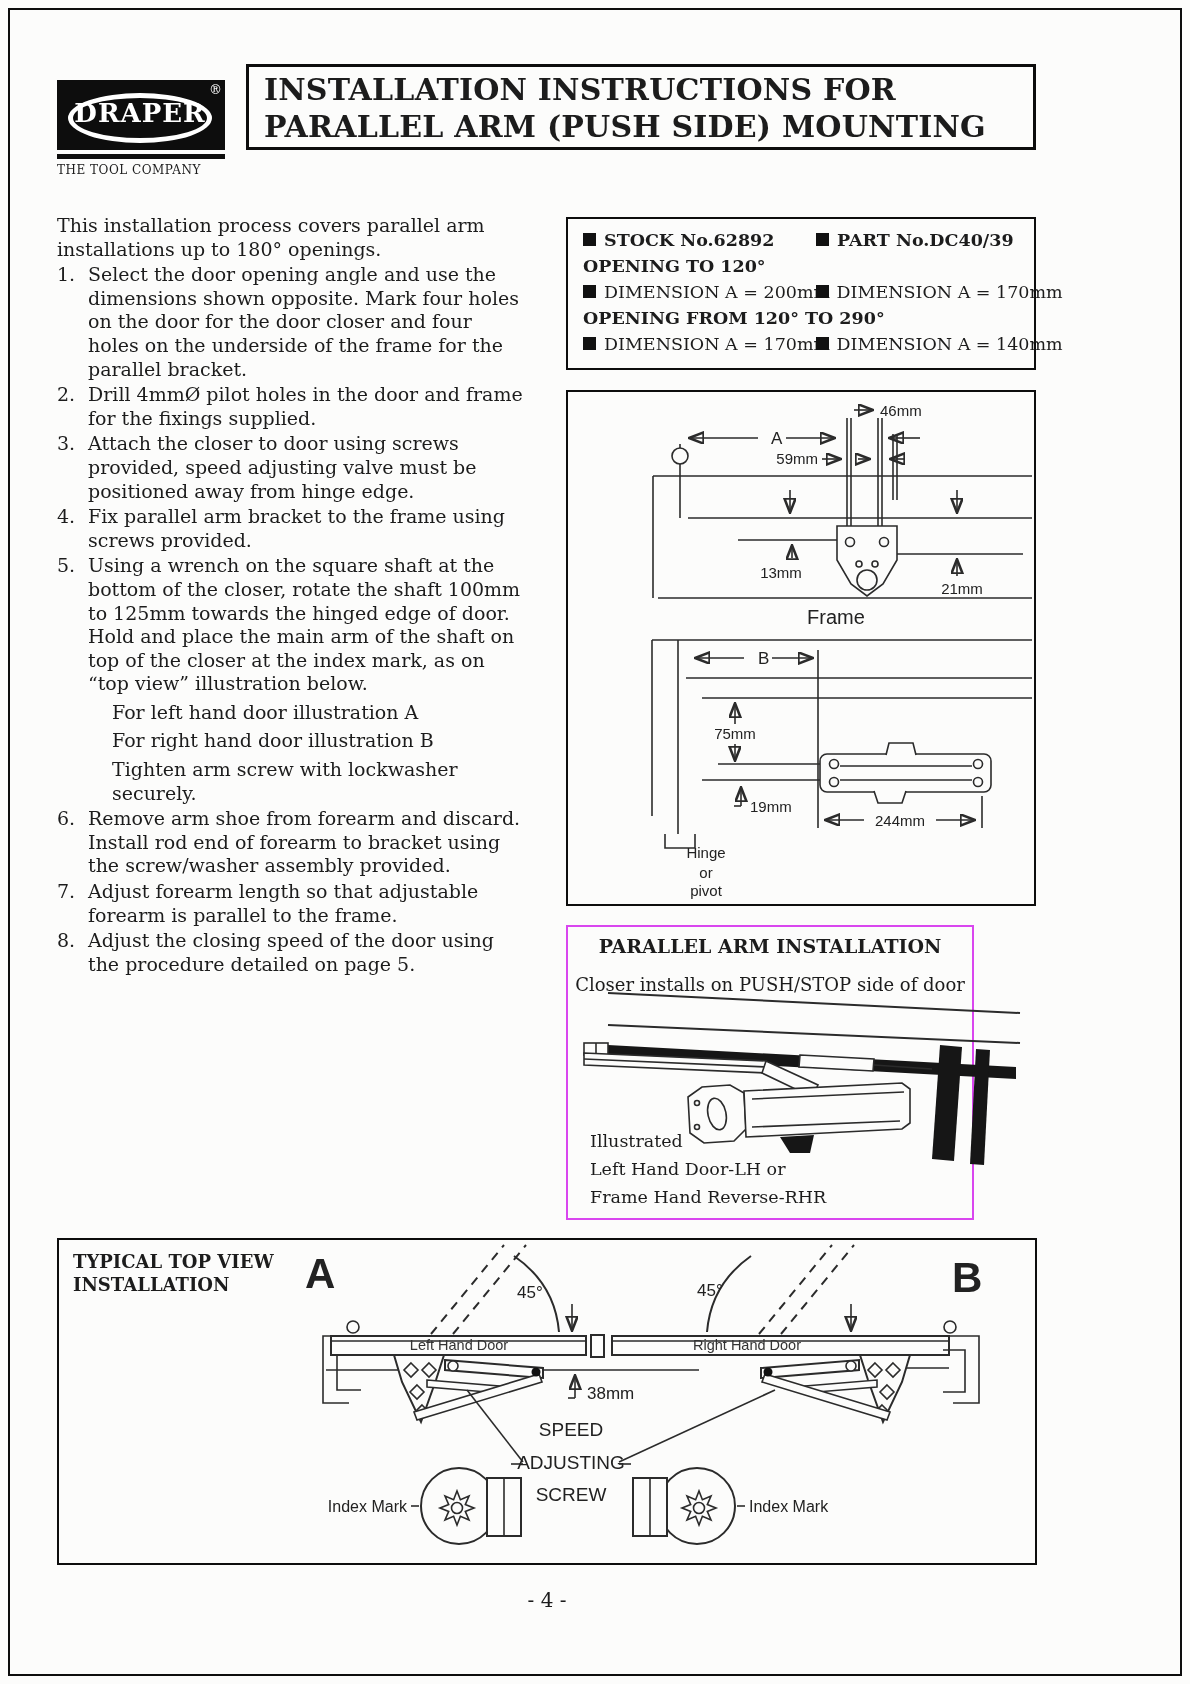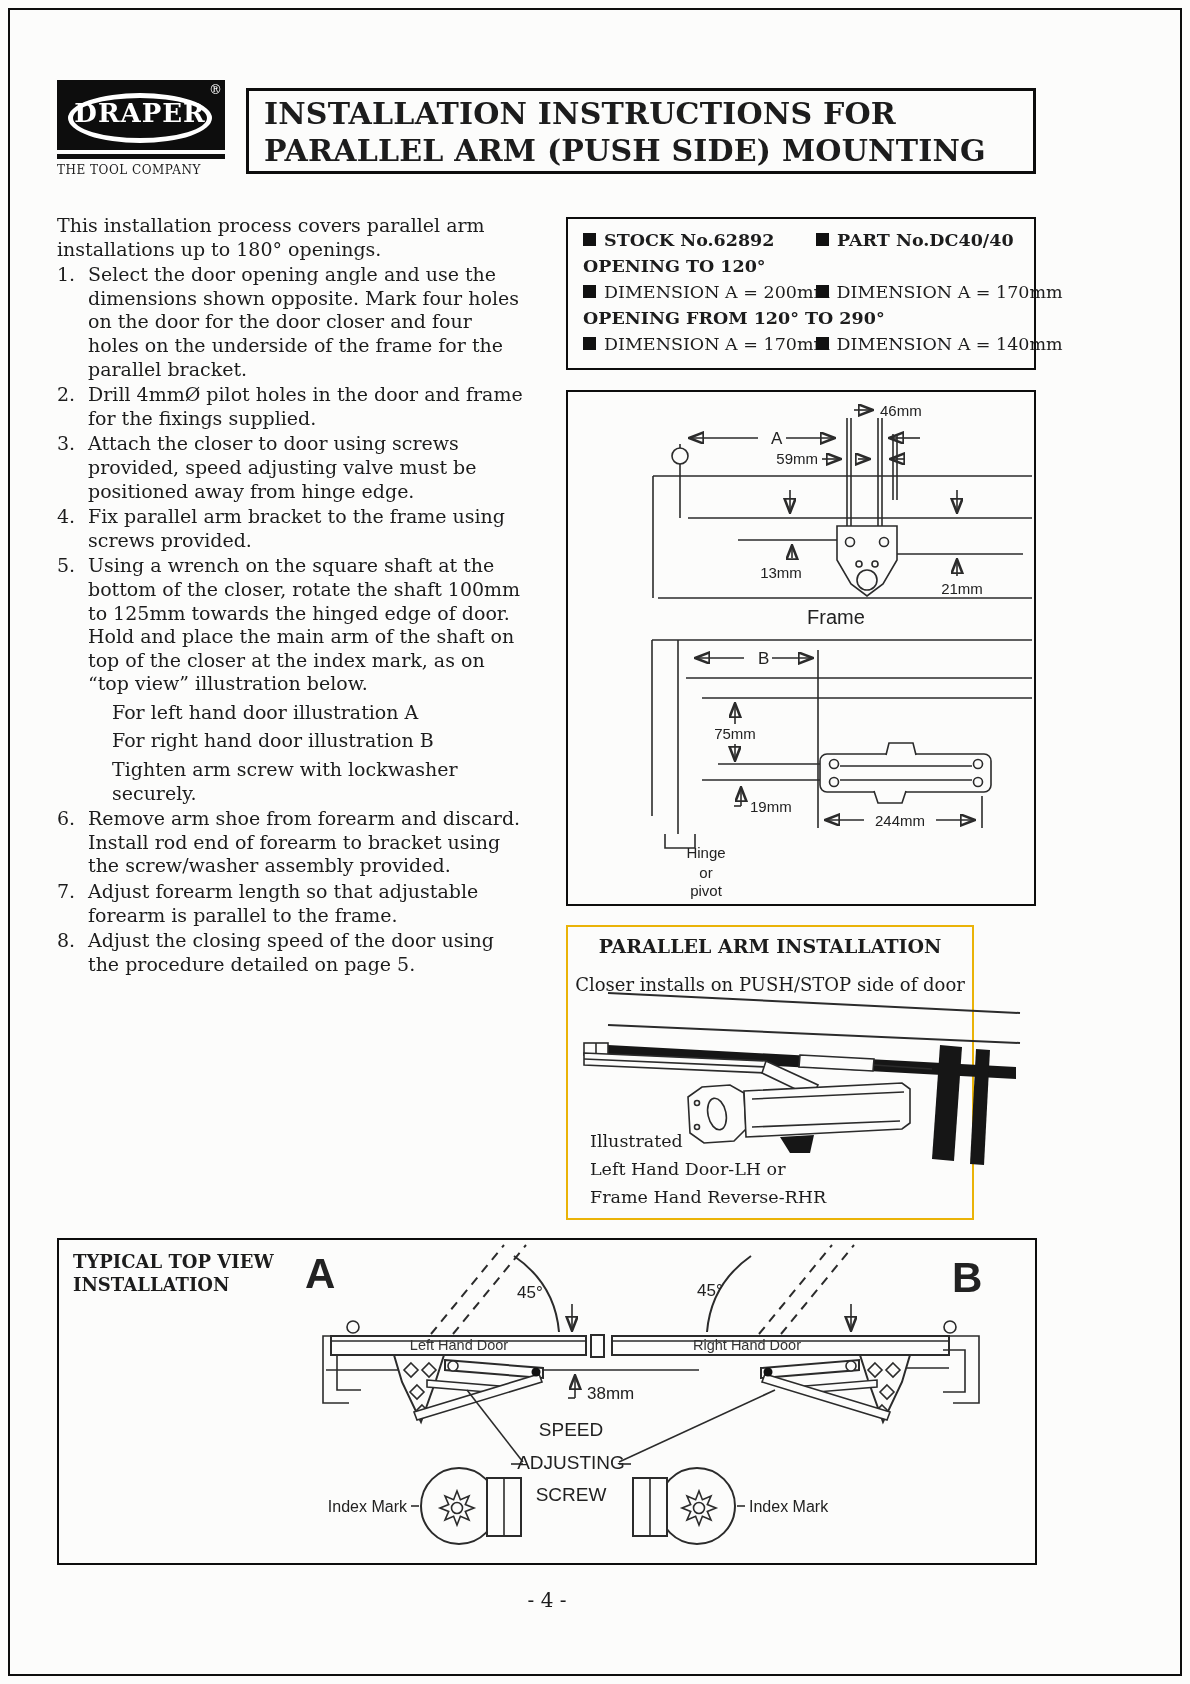--- a/index.html
+++ b/index.html
@@ -11,21 +11,21 @@
   .logo{position:absolute;left:57px;top:80px;width:168px;}
   .logo-box{position:relative;background:#0d0d0d;height:70px;}
   .logo-oval{position:absolute;left:11px;top:13px;width:134px;height:40px;border:5px solid #fff;border-radius:50%;
              display:flex;align-items:flex-start;justify-content:center;}
   .logo-brand{color:#fff;font-weight:700;font-size:26px;letter-spacing:1px;}
   .logo-reg{position:absolute;right:3px;top:2px;color:#fff;font-size:13px;}
   .logo-bar{height:5px;background:#0d0d0d;margin-top:4px;}
   .logo-tagline{margin-top:4px;font-weight:400;font-size:12px;letter-spacing:.5px;white-space:nowrap;}
 
   
-  .title-box{position:absolute;left:246px;top:88px;width:790px;height:86px;border:3px solid #0d0d0d;box-sizing:border-box;
+  .title-box{position:absolute;left:246px;top:64px;width:790px;height:86px;border:3px solid #0d0d0d;box-sizing:border-box;
              padding:4px 0 0 15px;}
   .title-line{font-weight:700;font-size:30px;line-height:37px;letter-spacing:.2px;}
 
   
   .left-col{position:absolute;left:57px;top:214px;width:470px;font-size:19px;line-height:23.6px;}
   .intro{margin-bottom:1px;}
   .step{display:flex;margin-top:2px;}
   .step-num{width:31px;flex:none;}
   .step-text{flex:1;}
   .substep{margin-top:5px;margin-left:24px;}
@@ -33,21 +33,21 @@
   
   .spec-box{position:absolute;left:566px;top:217px;width:470px;height:153px;border:2px solid #0d0d0d;box-sizing:border-box;
             padding:11px 0 0 15px;font-size:17.5px;}
   .spec-row{height:26px;white-space:nowrap;}
   .spec-col1{display:inline-block;width:227px;}
   .bold{font-weight:700;}
   .sq{display:inline-block;width:13px;height:13px;background:#111;margin-right:8px;}
 
   
   .dim-box{position:absolute;left:566px;top:390px;width:470px;height:516px;border:2px solid #0d0d0d;box-sizing:border-box;}
-  .pa-box{position:absolute;left:566px;top:925px;width:408px;height:295px;border:2px solid #eab308;box-sizing:border-box;}
+  .pa-box{position:absolute;left:566px;top:925px;width:408px;height:295px;border:2px solid #d946ef;box-sizing:border-box;}
   .pa-title{text-align:center;font-weight:700;font-size:19px;margin-top:8px;}
   .pa-sub{text-align:center;font-size:18px;margin-top:17px;}
   .pa-svg{position:absolute;left:0;top:58px;}
   .pa-caption{position:absolute;left:22px;top:200px;font-size:17.5px;line-height:28px;}
 
   .tv-box{position:absolute;left:57px;top:1238px;width:980px;height:327px;border:2px solid #0d0d0d;box-sizing:border-box;}
   .tv-title{position:absolute;left:14px;top:10px;font-weight:700;font-size:18px;line-height:23px;}
 
   .footer{position:absolute;left:57px;top:1588px;width:980px;text-align:center;font-size:20px;}
 
@@ -127,21 +127,21 @@
     </div>
     <div class="step">
       <span class="step-num">8.</span>
       <span class="step-text">Adjust the closing speed of the door using the procedure detailed on page 5.</span>
     </div>
   </div>
 
   <div class="spec-box">
     <div class="spec-row bold">
       <span class="spec-col1"><span class="sq"></span><span>STOCK No.62892</span></span>
-      <span><span class="sq"></span><span>PART No.DC40/40</span></span>
+      <span><span class="sq"></span><span>PART No.DC40/39</span></span>
     </div>
     <div class="spec-row bold">OPENING TO 120°</div>
     <div class="spec-row">
       <span class="spec-col1"><span class="sq"></span><span>DIMENSION A = 200mm</span></span>
       <span><span class="sq"></span><span>DIMENSION A = 170mm</span></span>
     </div>
     <div class="spec-row bold">OPENING FROM 120° TO 290°</div>
     <div class="spec-row">
       <span class="spec-col1"><span class="sq"></span><span>DIMENSION A = 170mm</span></span>
       <span><span class="sq"></span><span>DIMENSION A = 140mm</span></span>

